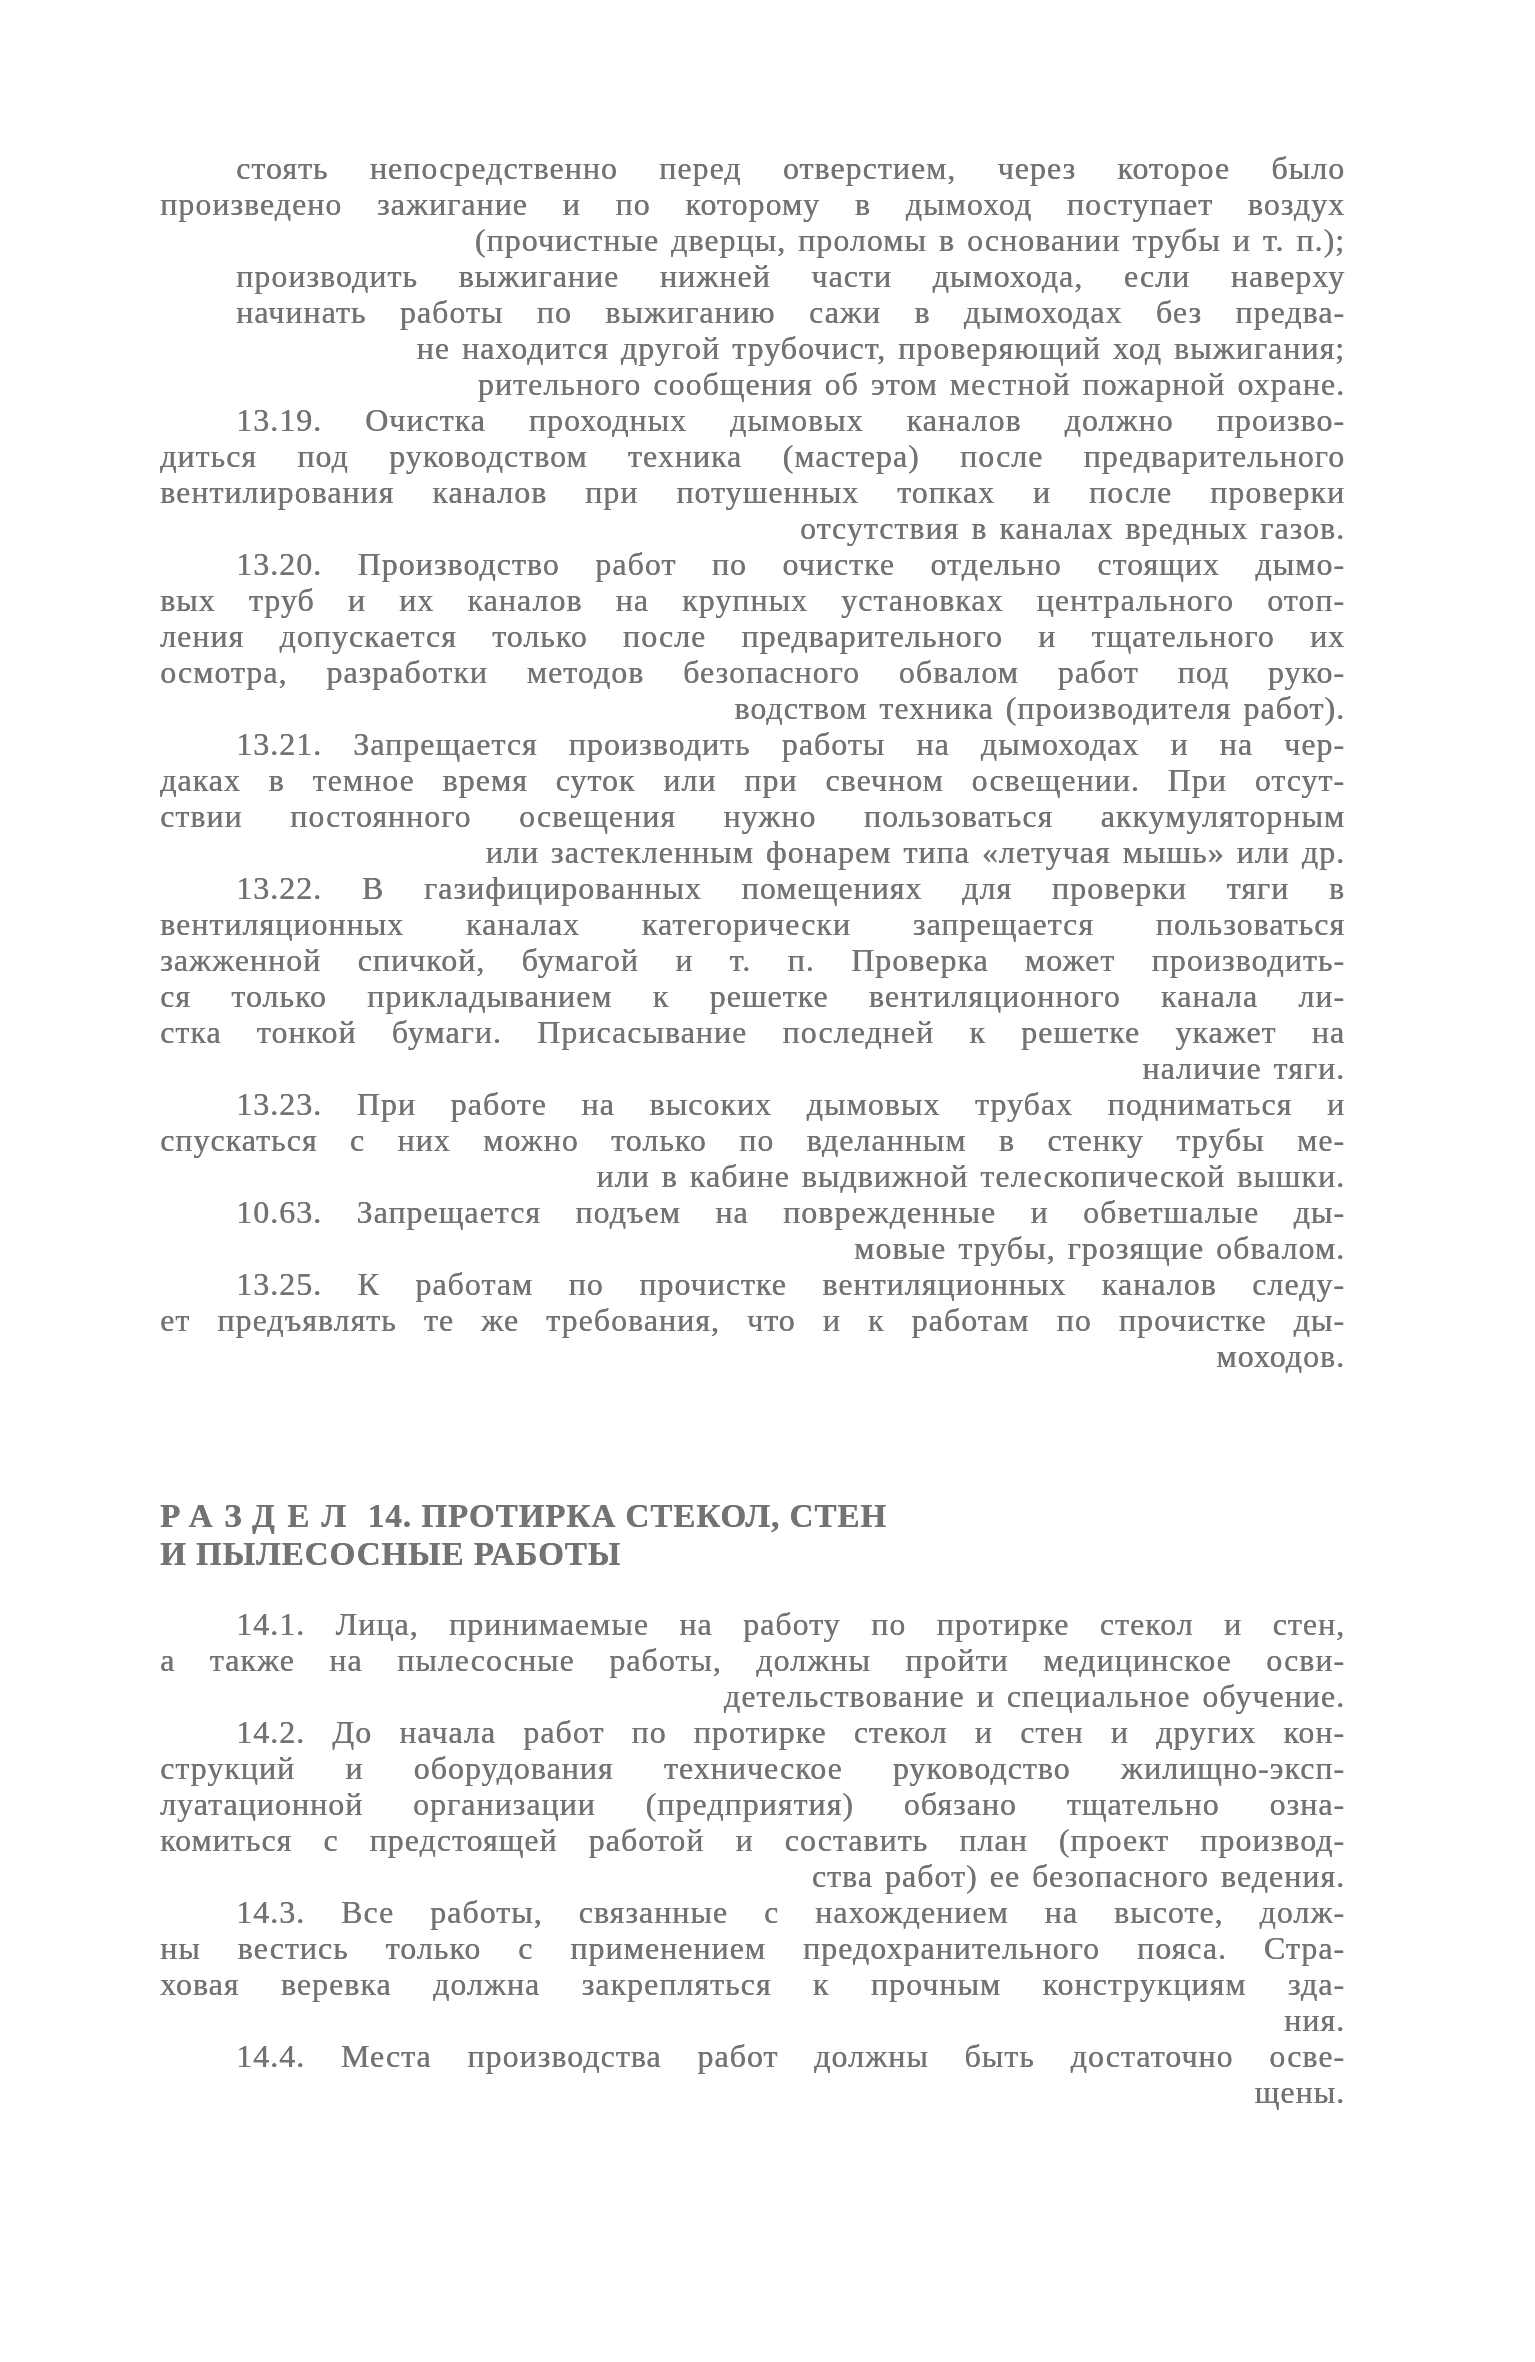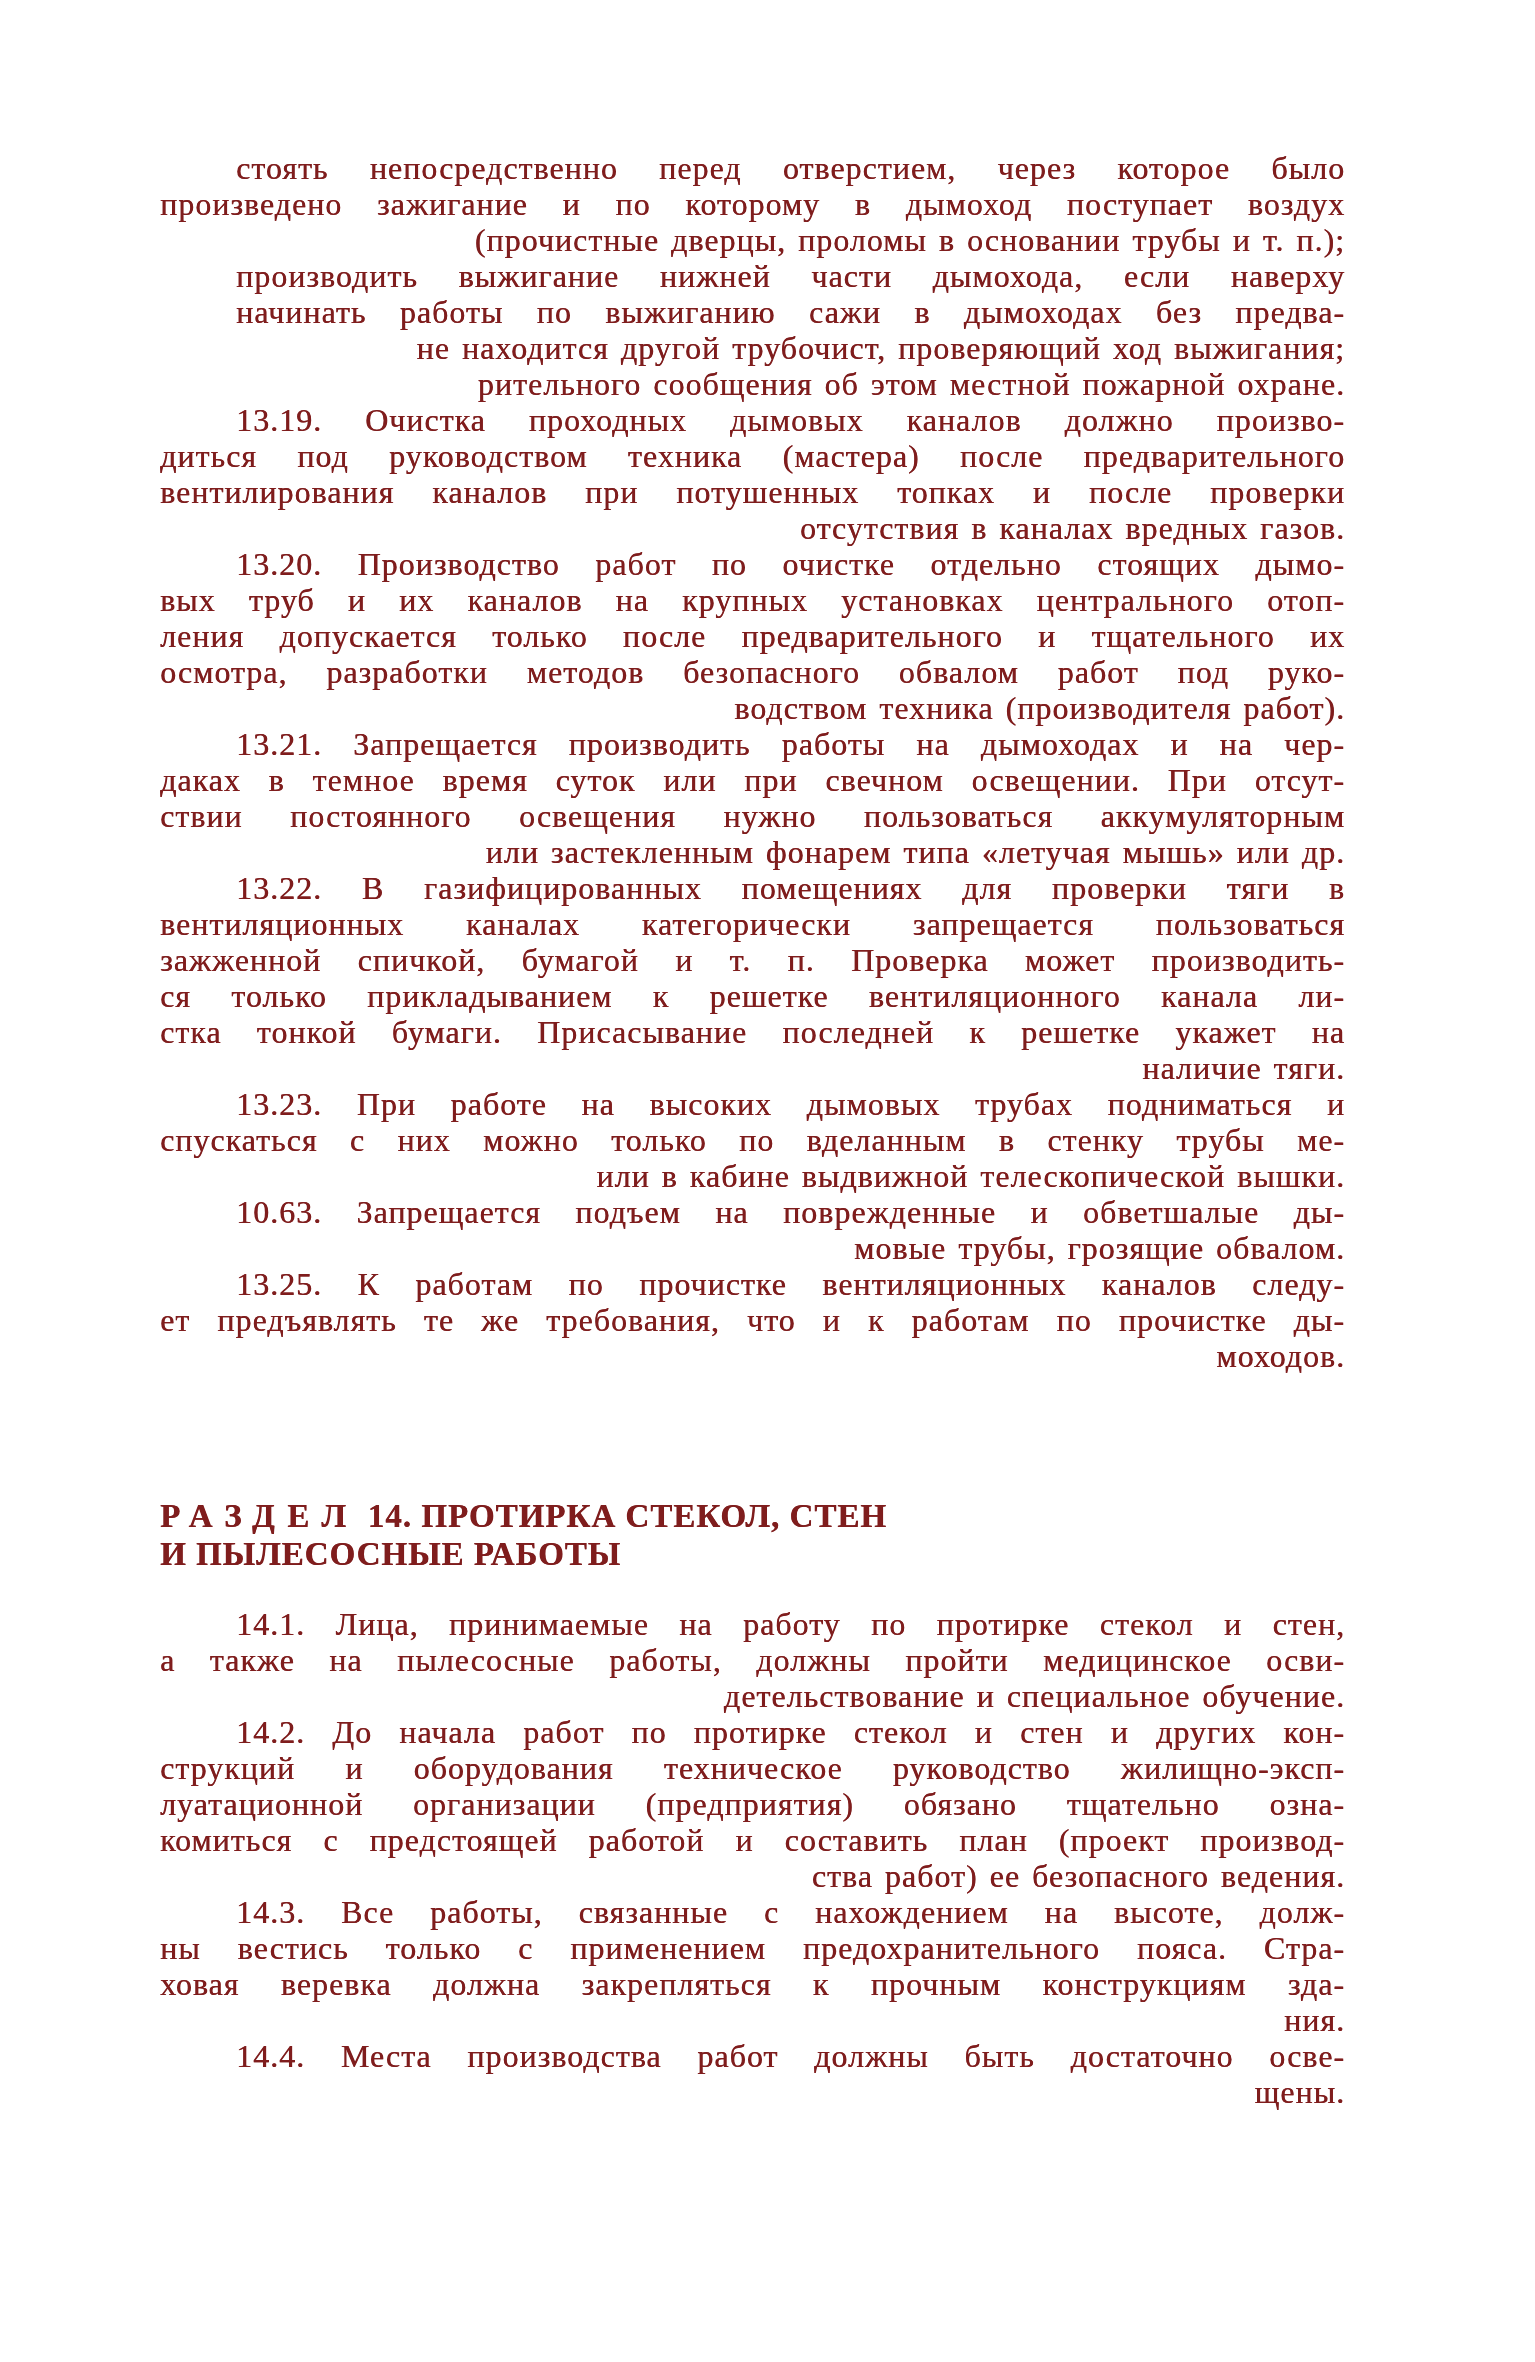--- a/index.html
+++ b/index.html
@@ -7,21 +7,21 @@
     padding: 0;
     background: #ffffff;
   }
   .page {
     position: relative;
     width: 1535px;
     height: 2134px;
     background: #ffffff;
     overflow: hidden;
     font-family: "Liberation Serif", "DejaVu Serif", serif;
-    color: #7f1d1d;
+    color: #737373;
   }
   .content {
     position: absolute;
     left: 160px;
     top: 150px;
     width: 1185px;
   }
   .textblock .line {
     font-size: 32px;
     line-height: 36px;

